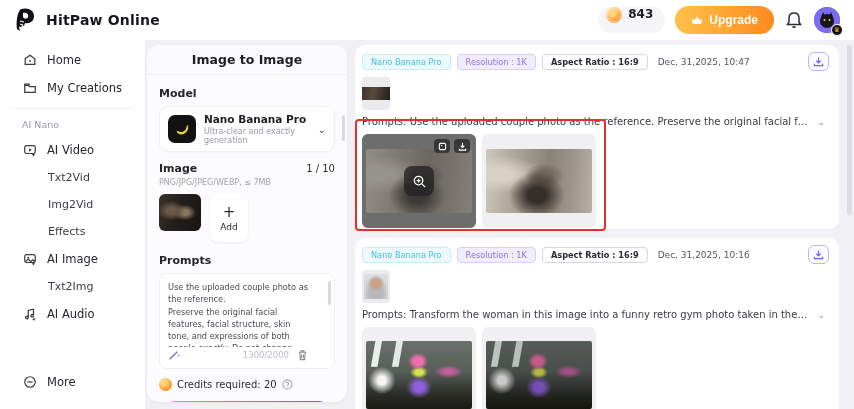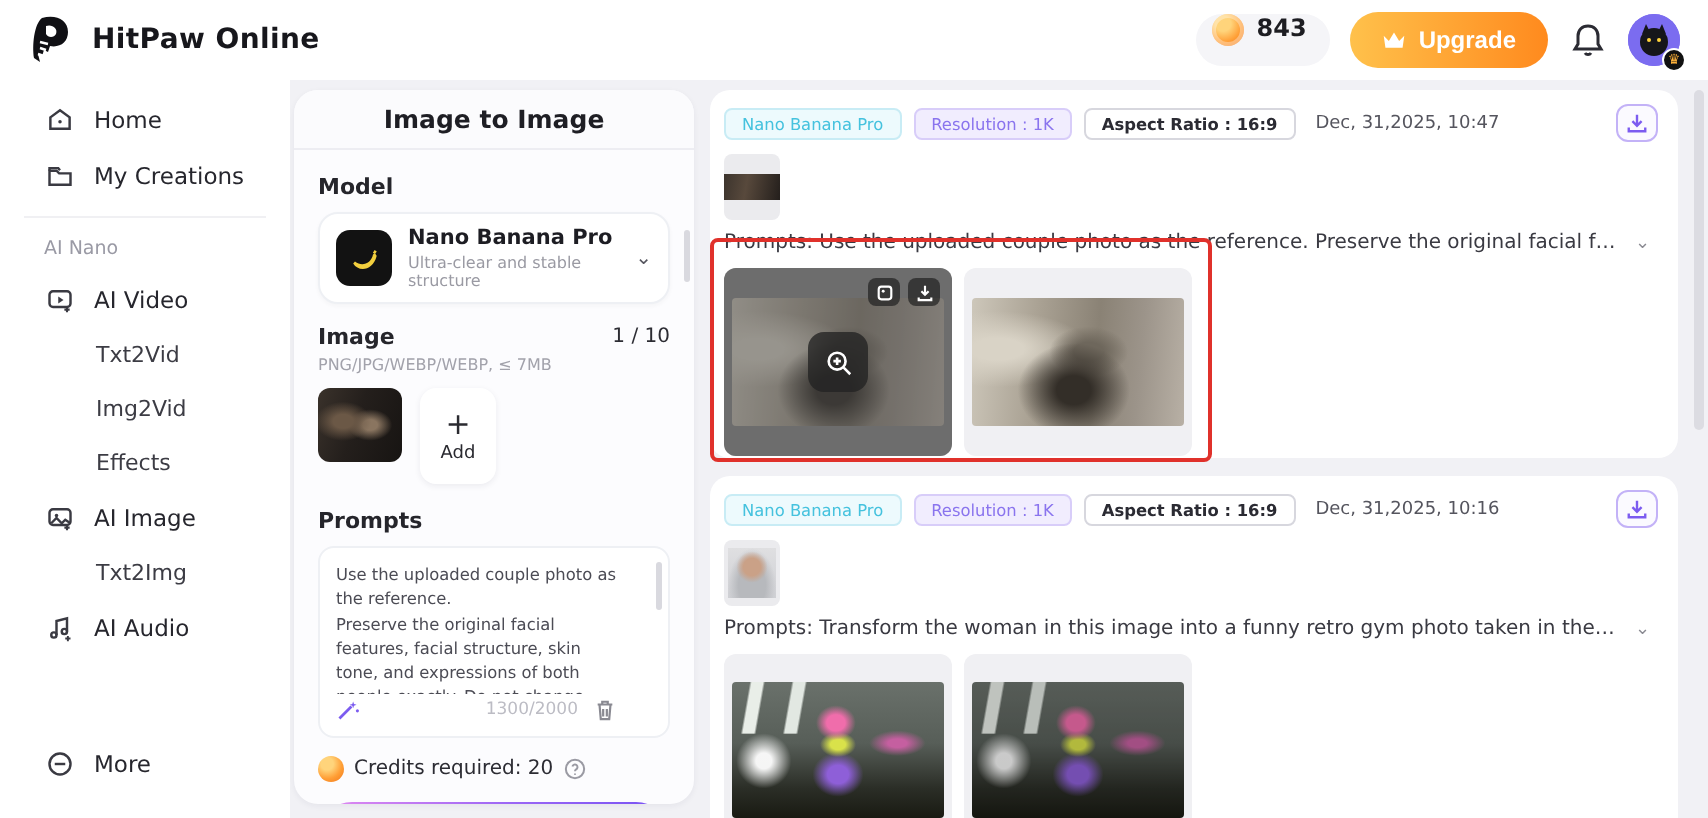--- a/index.html
+++ b/index.html
@@ -237,30 +237,30 @@
     <div class="lbl">Model</div>
     <div class="model-card">
       <div class="model-ic">
         <svg width="18" height="18" viewBox="0 0 20 20">
             <path d="M4 13 C7 18 15 17 17 9 C17 8 16 7 15 8 C14 13 9 15 5 12 Z" fill="#f2cf3e"></path>
             <path d="M15.5 7.5 l1-1.5" stroke="#f2cf3e" stroke-width="1.4"></path>
           </svg>
       </div>
       <div class="model-txt">
         <div class="model-name">Nano Banana Pro</div>
-        <div class="model-desc">Ultra-clear and stable structure</div>
+        <div class="model-desc">Ultra-clear and exactly generation</div>
       </div>
       <span class="chev">⌄</span>
     </div>
 
     <div class="row-between">
       <div class="lbl" style="margin:0">Image</div>
       <div class="counter">1 / 10</div>
     </div>
-    <div class="formats">PNG/JPG/WEBP/WEBP, ≤ 7MB</div>
+    <div class="formats">PNG/JPG/JPEG/WEBP, ≤ 7MB</div>
     <div class="upload-row">
       <div class="thumb-upload"></div>
       <div class="add-tile">
         <span class="add-plus">+</span>
         <span class="add-lbl">Add</span>
       </div>
     </div>
 
     <div class="lbl" style="margin-top:12px">Prompts</div>
     <div class="prompt-box">

